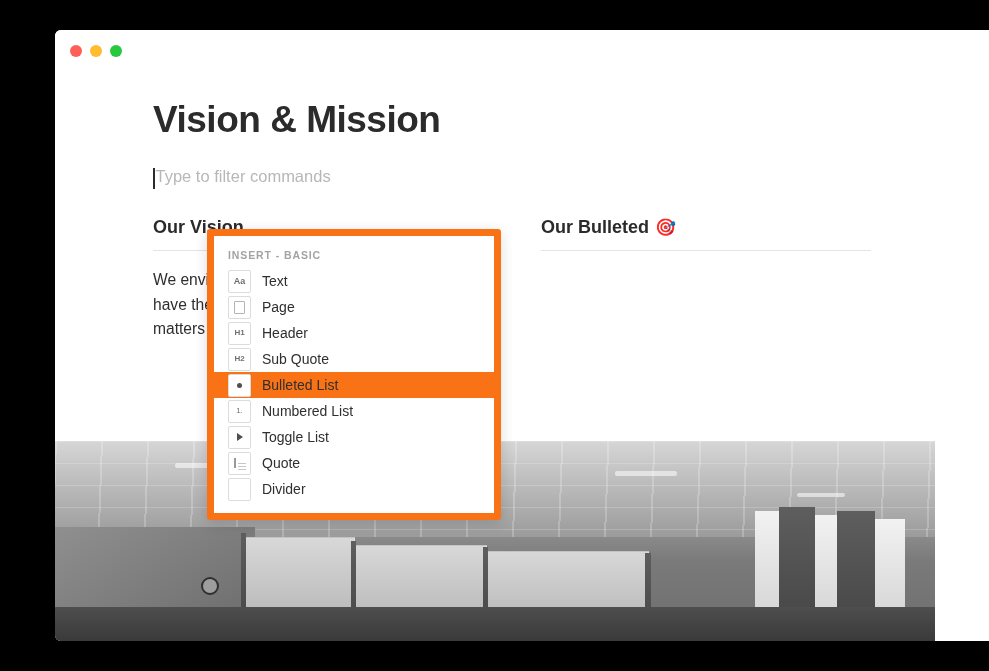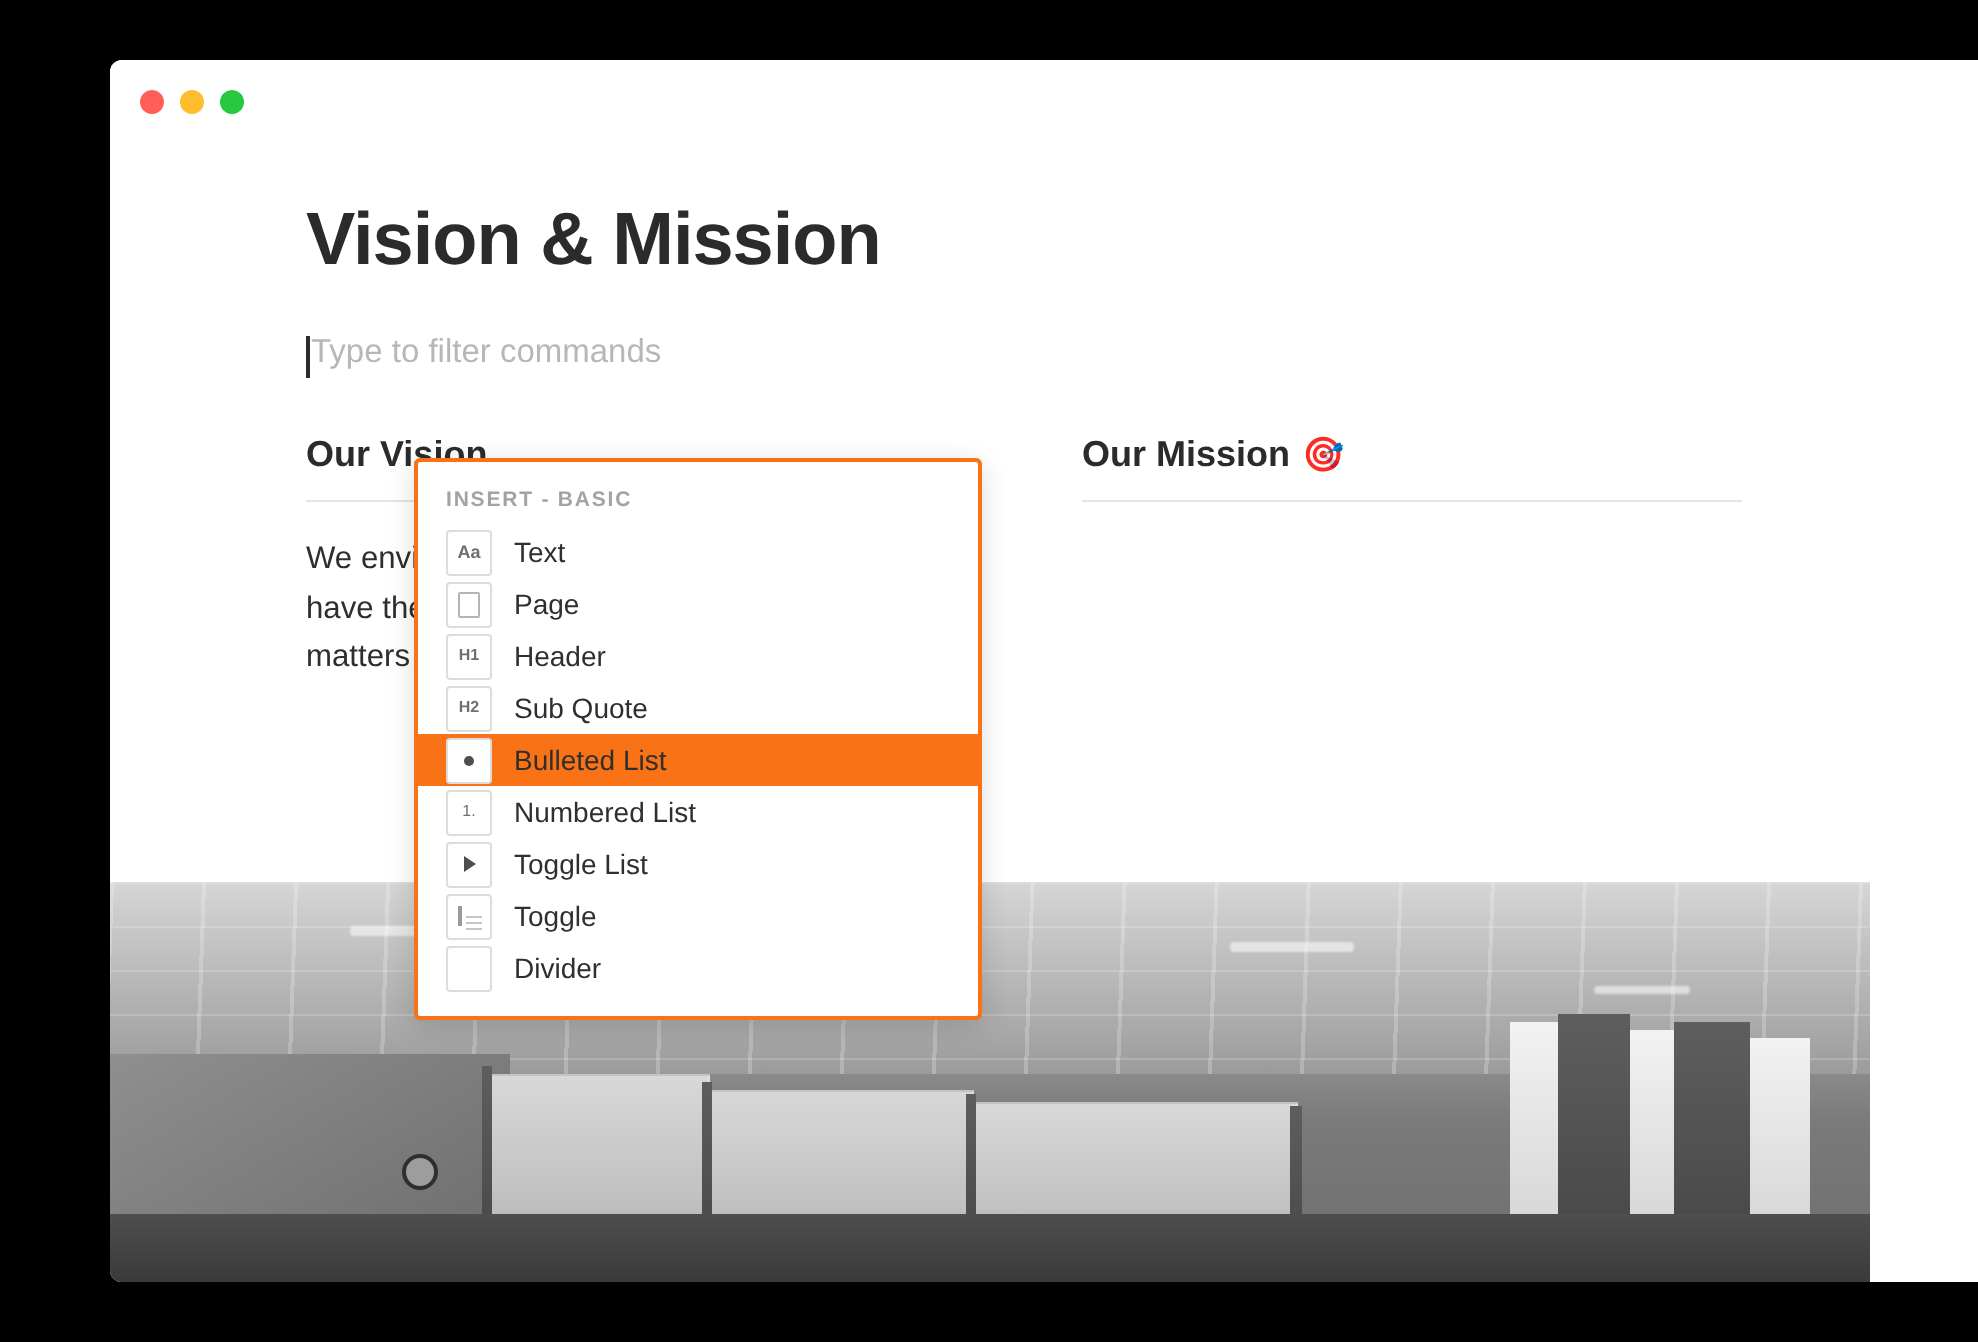--- a/index.html
+++ b/index.html
@@ -114,21 +114,21 @@
   }
 
   
   .palette {
     position: absolute;
     left: 152px;
     top: 199px;
     width: 280px;
     height: 277px;
     background: #ffffff;
-    border: 2px solid #f97316;
+    border: 7px solid #f97316;
     border-radius: 3px;
     box-shadow: 0 3px 14px rgba(0,0,0,0.14);
     overflow: hidden;
     z-index: 20;
   }
   .palette-header {
     font-size: 10.5px;
     font-weight: bold;
     letter-spacing: 0.9px;
     color: #a3a3a0;
@@ -262,21 +262,21 @@
     <div class="columns">
       <div class="col">
         <div class="col-head">
           <span>Our Vision</span>
           <span class="emoji"></span>
         </div>
         <div class="col-body">We envision a world where thinkers and doers have the tools and platforms to build what matters most.</div>
       </div>
       <div class="col">
         <div class="col-head">
-          <span>Our Mission</span>
+          <span>Our Bulleted</span>
           <span class="emoji">🎯</span>
         </div>
       </div>
     </div>
   </div>
 
   <div class="photo">
     <div class="photo-bg"></div>
     <div class="ceiling"></div>
     <div class="light" style="left:120px; top:22px; width:56px; height:5px;"></div>
@@ -354,21 +354,21 @@
         <span class="item-label">Toggle List</span>
       </div>
 
       <div class="palette-item">
         <span class="item-icon">
             <span class="g-quote">
               <i></i>
               <span></span>
             </span>
           </span>
-        <span class="item-label">Toggle</span>
+        <span class="item-label">Quote</span>
       </div>
 
       <div class="palette-item">
         <span class="item-icon"></span>
         <span class="item-label">Divider</span>
       </div>
 
     </div>
   </div>
 

